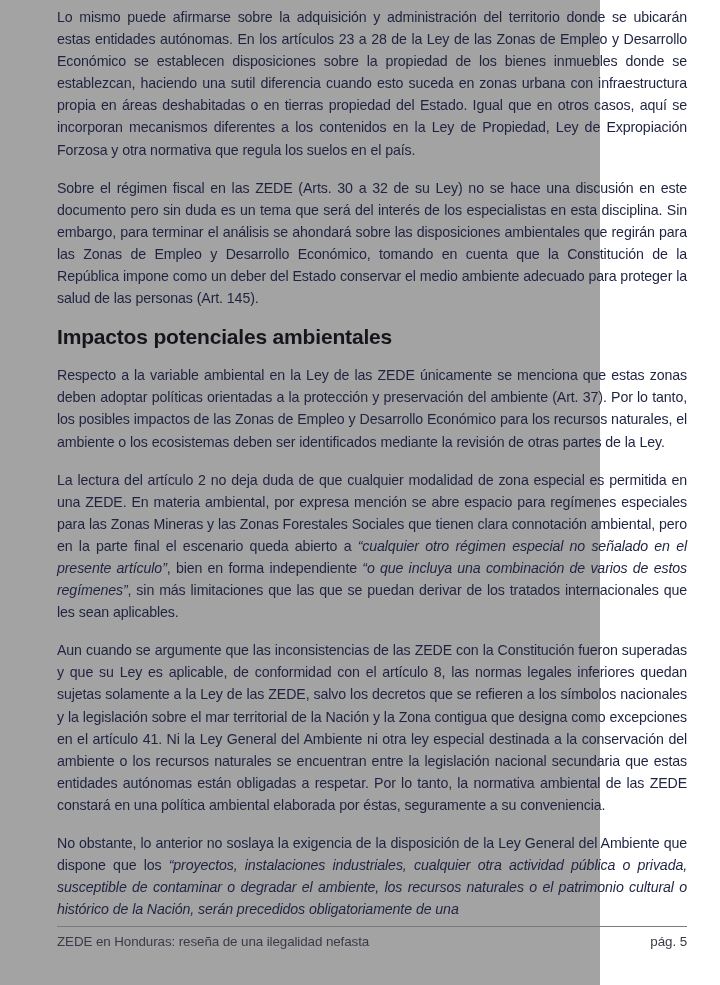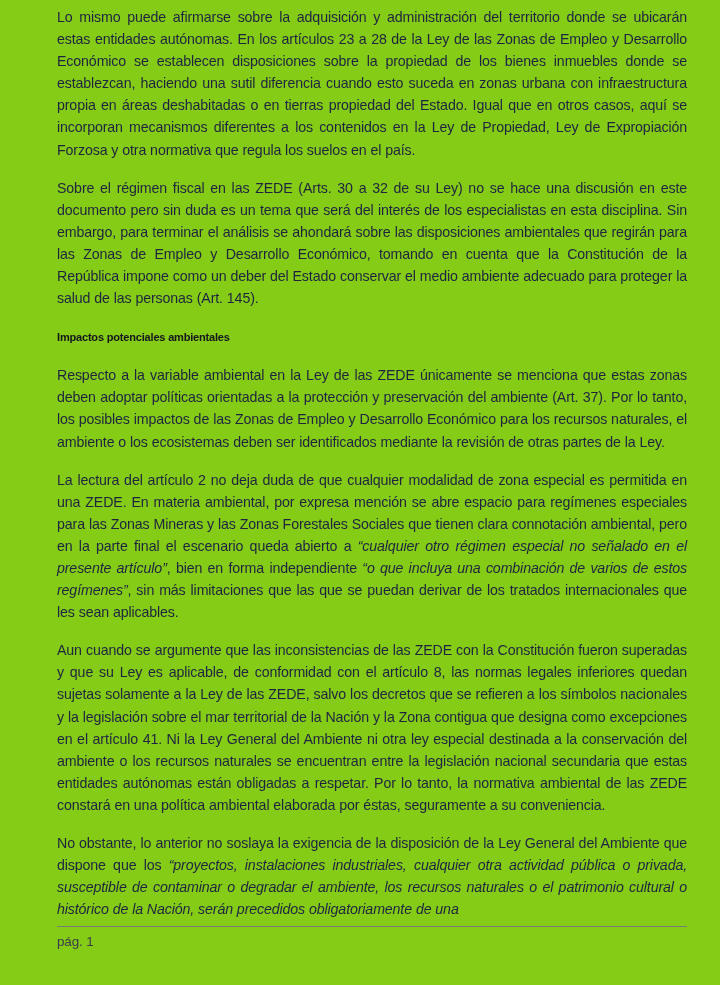--- a/index.html
+++ b/index.html
@@ -9,24 +9,24 @@
   }
   body {
     width: 720px;
     height: 985px;
     overflow: hidden;
     font-family: "Liberation Sans", sans-serif;
     color: #1f1f35;
   }
   .page {
     position: relative;
-    width: 720px;
+    width: 600px;
     height: 985px;
     box-sizing: border-box;
-    background: #84cc16;
+    background: #a3a3a3;
   }
   .content {
     position: absolute;
     left: 57px;
     top: 6px;
     width: 630px;
   }
   p.para {
     margin: 0 0 16px 0;
     font-size: 14.2px;
@@ -35,21 +35,21 @@
     text-justify: inter-word;
     color: #1f2340;
     letter-spacing: -0.12px;
     word-spacing: 0.1px;
   }
   p.para:last-child {
     margin-bottom: 8px;
   }
   h2.heading {
     margin: 12px 0 15px 0;
-    font-size: 11px;
+    font-size: 21px;
     line-height: 24px;
     font-weight: bold;
     color: #15151c;
     letter-spacing: -0.18px;
     text-align: left;
   }
   .ital {
     font-style: italic;
   }
   .footer {
@@ -95,17 +95,18 @@
 
     <p class="para"><span>Aun cuando se argumente que las inconsistencias de las ZEDE con la Constitución fueron superadas y que su Ley es aplicable, de conformidad con el artículo 8, las normas legales inferiores quedan sujetas solamente a la Ley de las ZEDE, salvo los decretos que se refieren a los símbolos nacionales y la legislación sobre el mar territorial de la Nación y la Zona contigua que designa como excepciones en el artículo 41. Ni la Ley General del Ambiente ni otra ley especial destinada a la conservación del ambiente o los recursos naturales se encuentran entre la legislación nacional secundaria que estas entidades autónomas están obligadas a respetar. Por lo tanto, la normativa ambiental de las ZEDE constará en una política ambiental elaborada por éstas, seguramente a  su conveniencia.</span></p>
 
     <p class="para"><span>No obstante, lo anterior no soslaya la exigencia de la disposición de la Ley General del Ambiente que dispone que los </span><span class="ital">“proyectos, instalaciones industriales, cualquier otra actividad pública o privada, susceptible de contaminar o degradar el ambiente, los recursos naturales o el patrimonio cultural o histórico de la Nación, serán precedidos obligatoriamente de una</span></p>
 
   </div>
 
   <div class="footer">
     <div class="footer-rule"></div>
     <div class="footer-row">
-      <span class="footer-right">pág. 1</span>
+      <span class="footer-left">ZEDE en Honduras: reseña de una ilegalidad nefasta</span>
+      <span class="footer-right">pág. 5</span>
     </div>
   </div>
 
 </div>
 
 </body></html>

